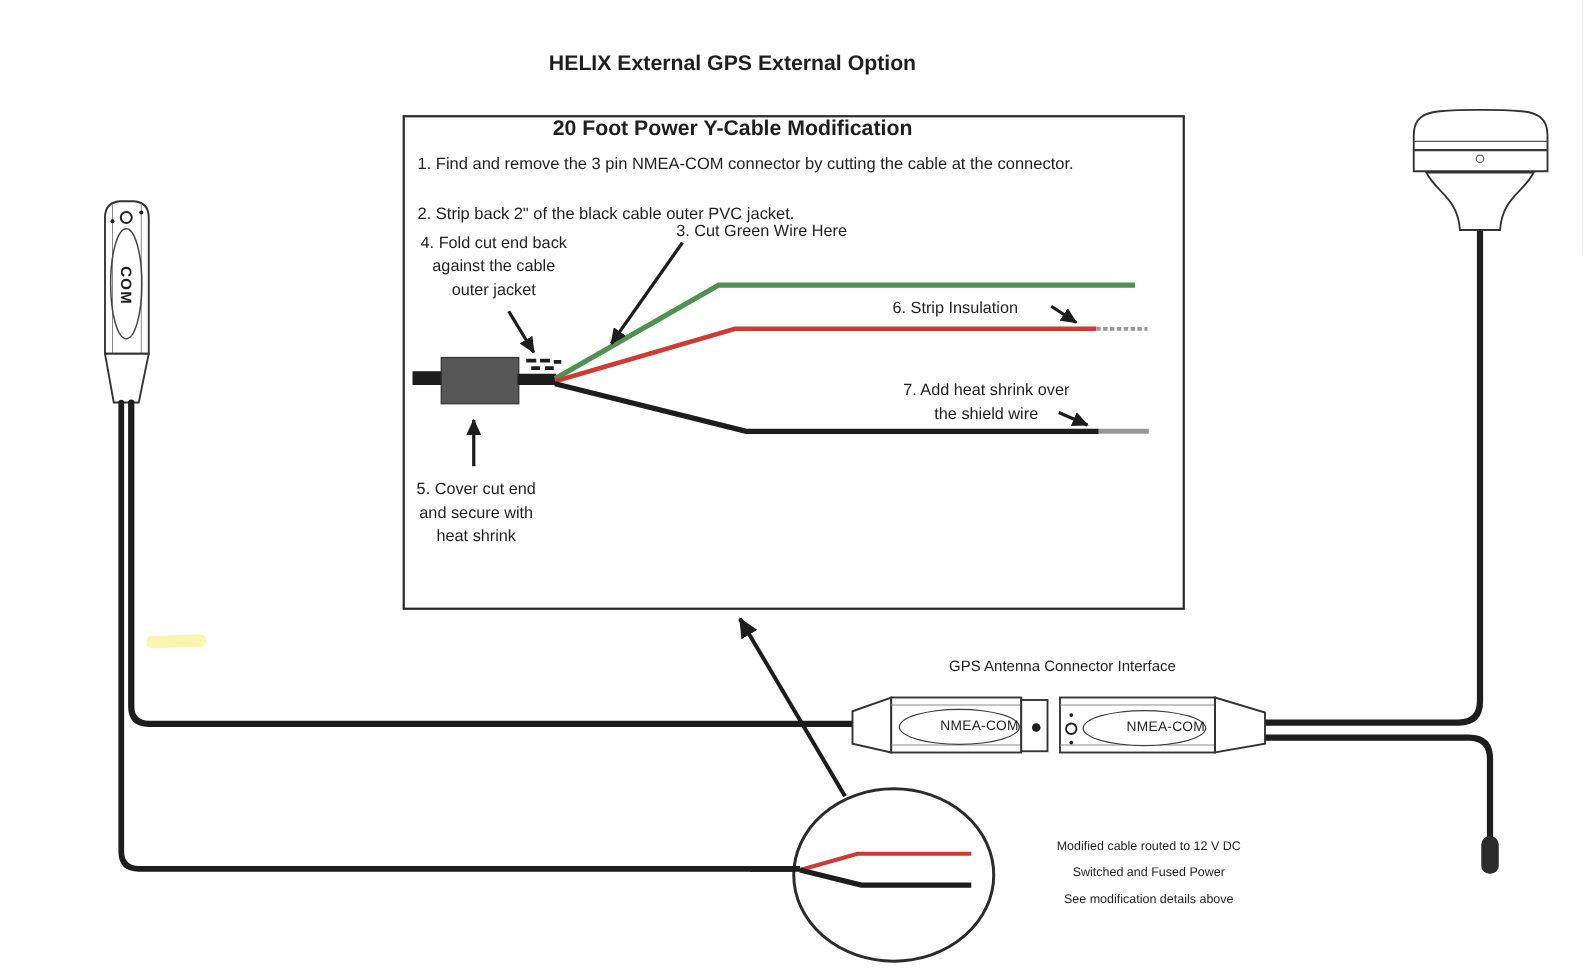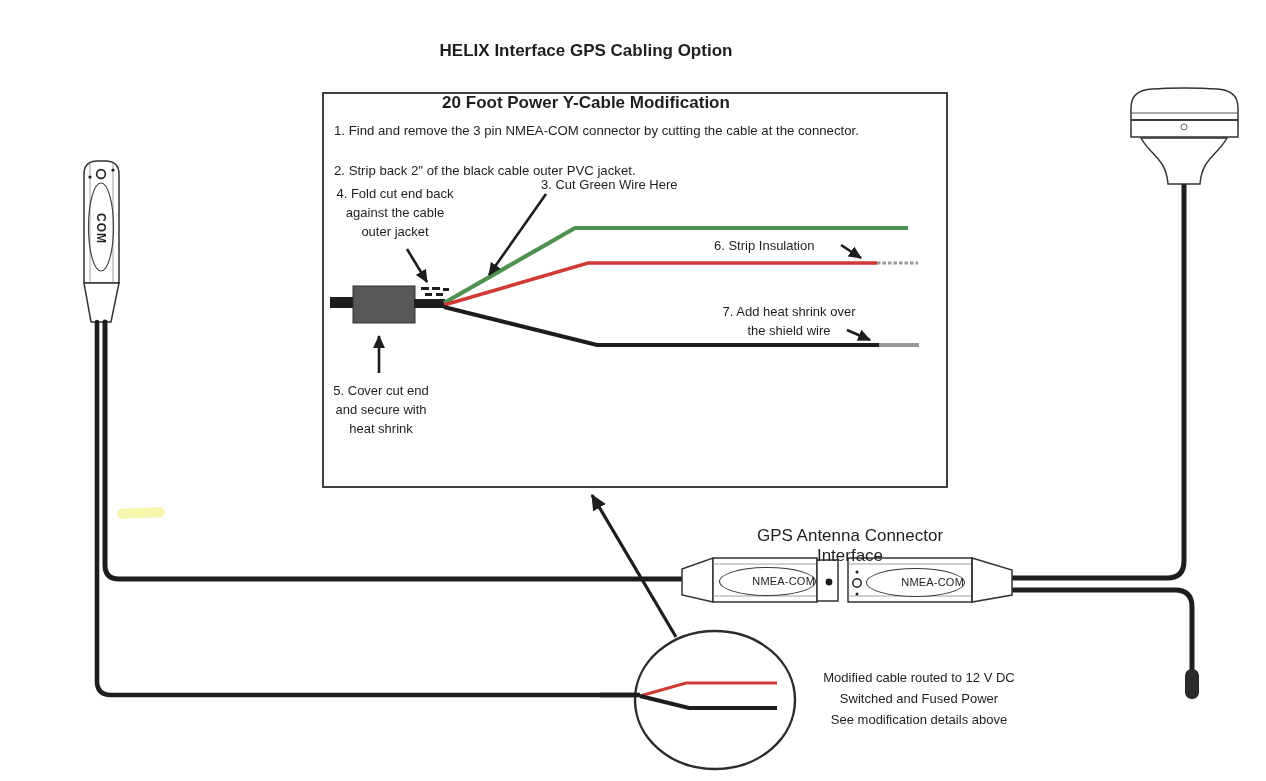--- a/index.html
+++ b/index.html
@@ -19,26 +19,26 @@
   .steps12{left:334px;top:101px;width:600px;font-size:13.2px;line-height:20px;}
   .lbl-step4{left:328px;top:184px;width:134px;font-size:13px;line-height:19px;}
   .lbl-step3{left:541px;top:177px;font-size:13px;}
   .lbl-step6{left:714px;top:238px;font-size:13px;}
   .lbl-step7{left:704px;top:302px;width:170px;font-size:13px;line-height:19px;}
   .lbl-step5{left:322px;top:381px;width:118px;font-size:13px;line-height:19px;}
   .ycable{left:113px;top:506px;width:190px;font-size:13.5px;line-height:19px;}
   .ycable .hl{background:var(--highlight-yellow,#f1ee68);padding:0 2px;}
   .hl-smear{left:117px;top:508px;width:48px;height:10px;z-index:1;
     background:var(--highlight-yellow,#f1ee68);opacity:.55;border-radius:5px;transform:rotate(-2deg);}
-  .iface-label{left:740px;top:526px;width:220px;font-size:17px;}
+  .iface-label{left:740px;top:526px;width:220px;font-size:12px;}
   .nmea{z-index:2;border:1.4px solid #3a3a3a;border-radius:50%;
     font-size:11px;letter-spacing:.2px;text-align:right;background:#fff;}
   .nmea-left{left:719px;top:567px;width:95px;height:27px;line-height:27px;}
   .nmea-right{left:866px;top:568px;width:97px;height:27px;line-height:27px;}
-  .power-note{left:810px;top:667px;width:218px;font-size:13px;line-height:21px;}
+  .power-note{left:810px;top:667px;width:218px;font-size:10px;line-height:21px;}
 
   
   .wire-green{stroke:var(--wire-green,#4e9150);}
   .wire-red{stroke:var(--wire-red,#d03a35);}
   .wire-black{stroke:#1d1d1d;}
   .wire-gray{stroke:var(--wire-stripped,#989898);}
   .shape{fill:#ffffff;stroke:#333;stroke-width:1.5;}
   .thin{stroke:#8a8a8a;stroke-width:.8;fill:none;}
   .arrow{stroke:#1d1d1d;fill:none;}
 </style>
@@ -133,21 +133,21 @@
 
       <path class="arrow" stroke-width="2.6" marker-end="url(#ah)" d="M546,194 L489,275"></path>
       <path class="arrow" stroke-width="2.6" marker-end="url(#ah)" d="M407,249 L427,282"></path>
       <path class="arrow" stroke-width="2.6" marker-end="url(#ah)" d="M379,373 L379,336"></path>
       <path class="arrow" stroke-width="2.6" marker-end="url(#ah)" d="M841,245 L861,258"></path>
       <path class="arrow" stroke-width="2.6" marker-end="url(#ah)" d="M847,330 L870,340"></path>
     </g>
   </svg>
 
   <div class="txt title center">
-    <div>HELIX Interface GPS Cabling Option</div>
+    <div>HELIX External GPS External Option</div>
     <div>20 Foot Power Y-Cable Modification</div>
   </div>
 
 
   <div class="txt com-label">COM</div>
 
   <div class="txt steps12">
     <div>1. Find and remove the 3 pin NMEA-COM connector by cutting the cable at the connector.</div>
     <div>2. Strip back 2" of the black cable outer PVC jacket.</div>
   </div>

